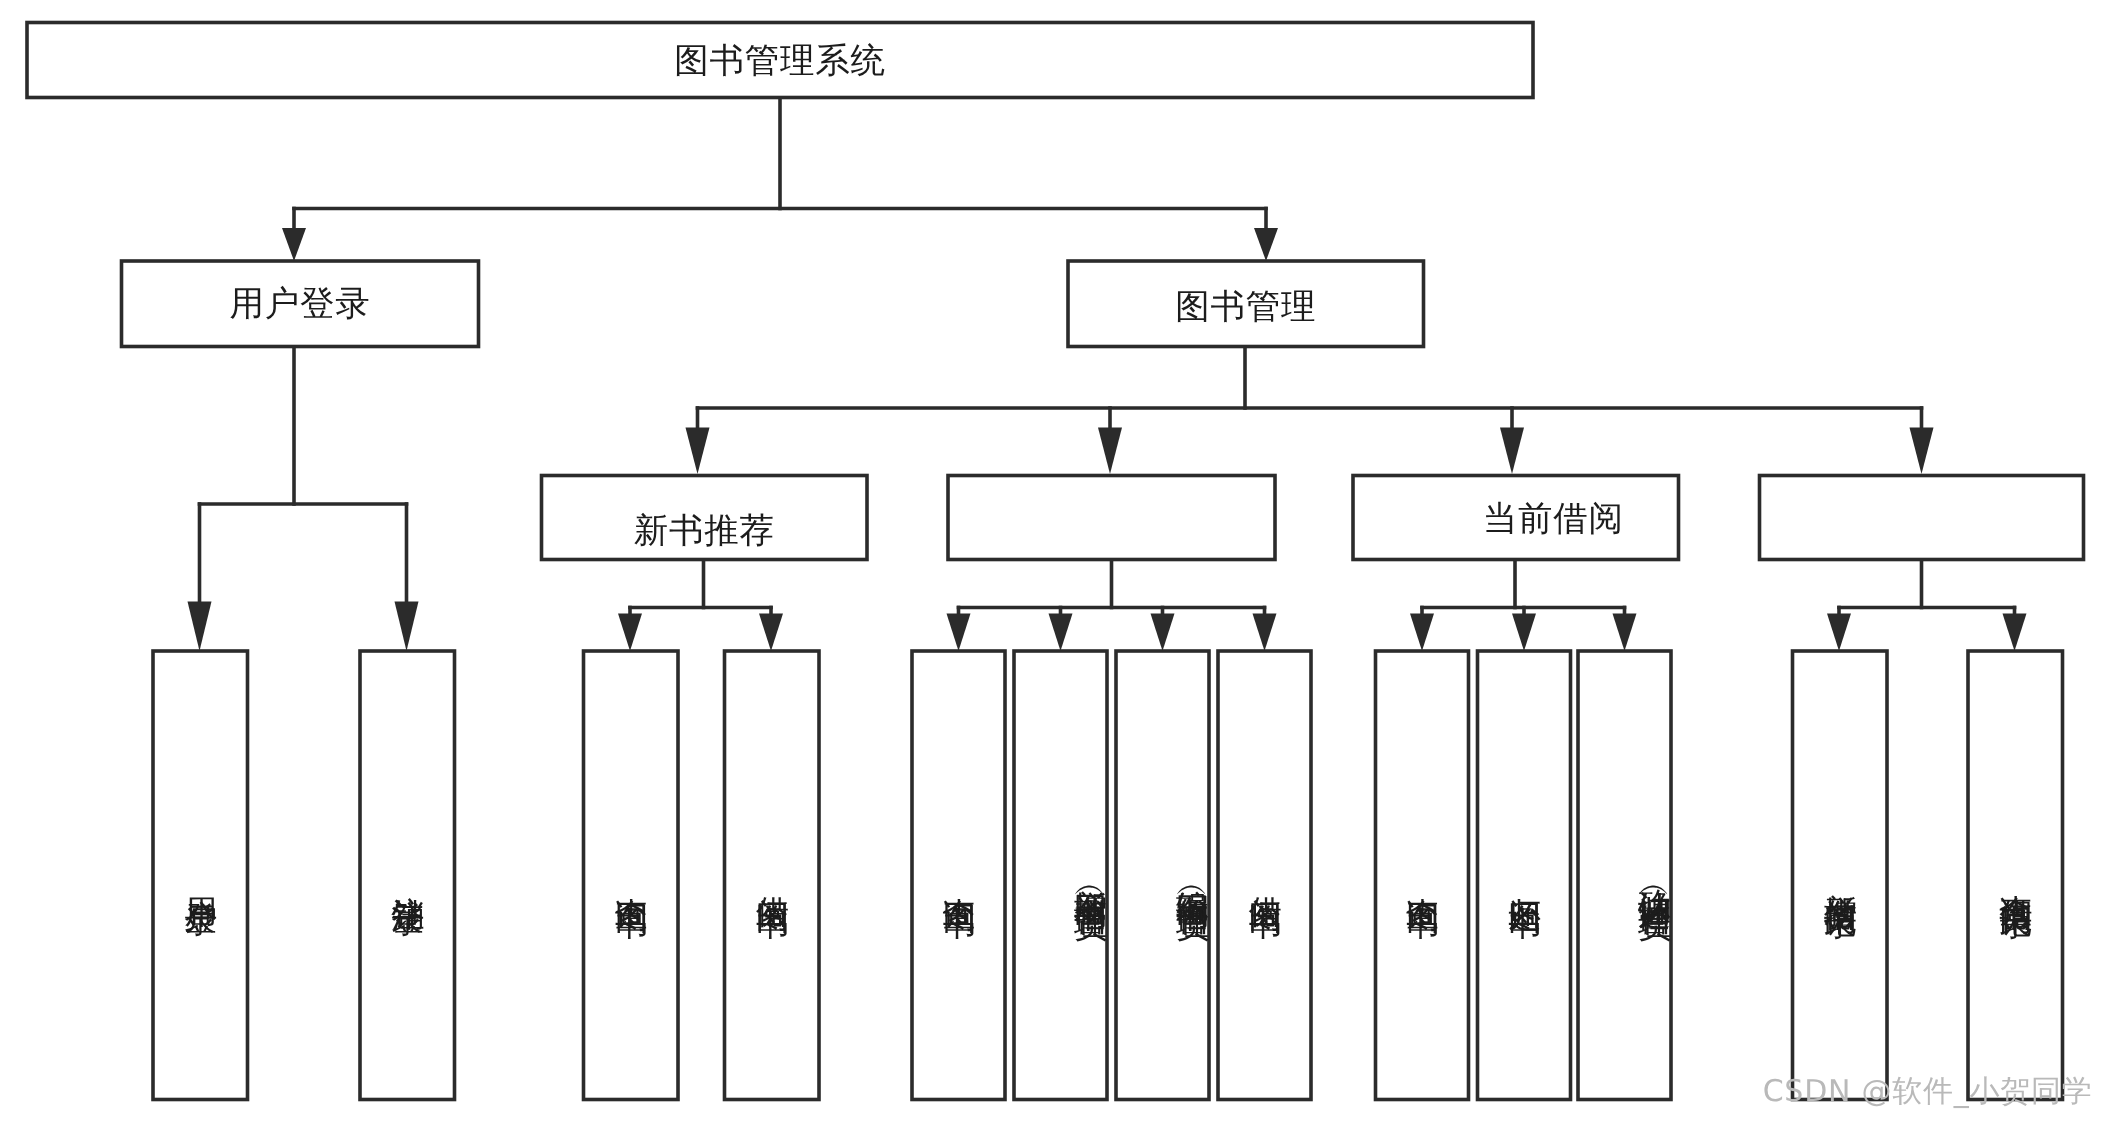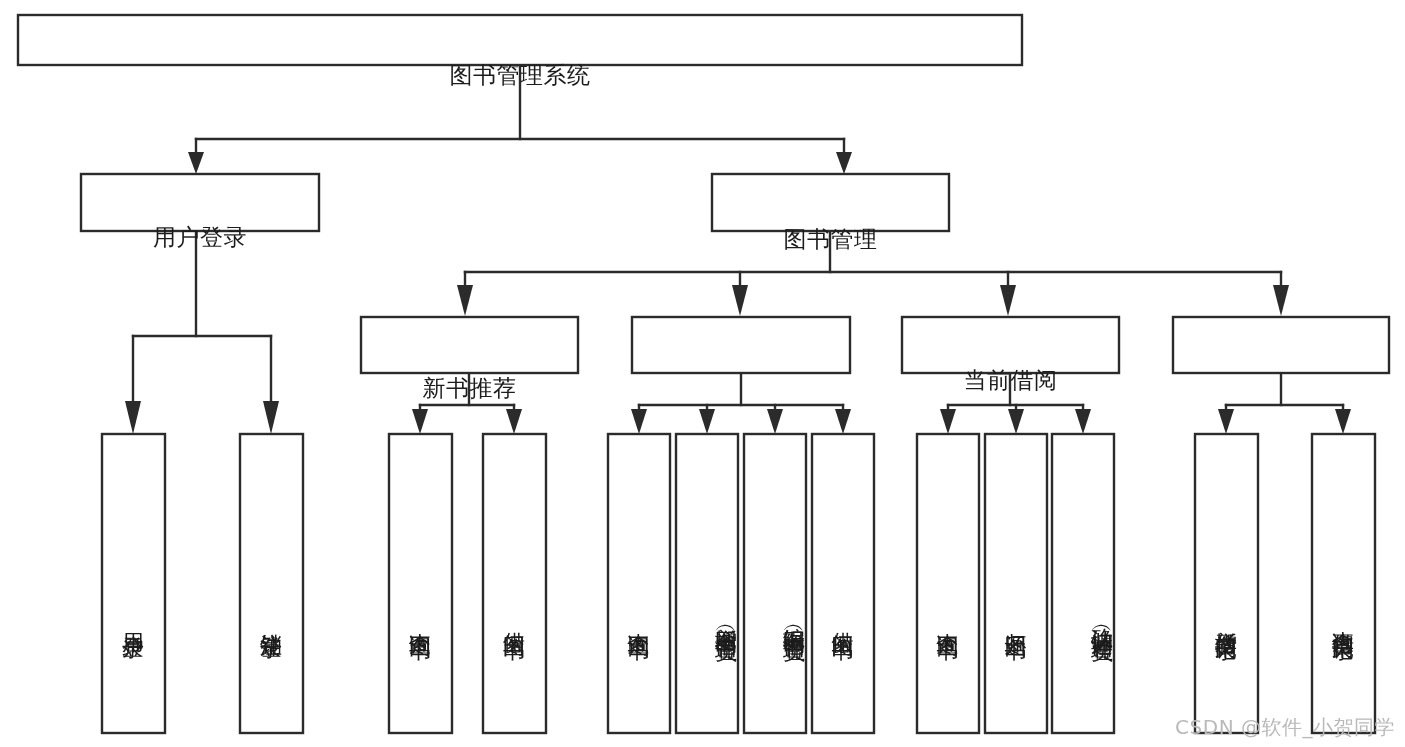--- a/index.html
+++ b/index.html
@@ -45,21 +45,20 @@
     position: absolute;
     display: flex;
     align-items: center;
     justify-content: center;
     color: #1c1c1c;
     font-family: "DejaVu Sans", "Liberation Sans", sans-serif;
     letter-spacing: 0.5px;
     white-space: nowrap;
     pointer-events: none;
     text-align: center;
-    margin-top: 35px;
   }
   .label-h {
     font-size: 23px;
   }
   .label-v {
     writing-mode: vertical-rl;
     text-orientation: upright;
     font-size: 22px;
     line-height: 1.05;
     letter-spacing: 2px;
@@ -185,21 +184,21 @@
     <rect class="node-box" x="1195" y="434" width="63" height="299"></rect>
     <rect class="node-box" x="1312" y="434" width="63" height="299"></rect>
   </svg>
 
   <div class="node-label label-h" style="left:18px; top:15px; width:1004px; height:50px;">图书管理系统</div>
 
   <div class="node-label label-h" style="left:81px; top:174px; width:238px; height:57px;">用户登录</div>
   <div class="node-label label-h" style="left:712px; top:174px; width:237px; height:60px;">图书管理</div>
 
   <div class="node-label label-h" style="left:361px; top:317px; width:217px; height:72px;">新书推荐</div>
-  <div class="node-label label-h" style="left:902px; top:317px; width:217px; height:56px;">当前借阅</div>
+  <div class="node-label label-h" style="left:902px; top:317px; width:217px; height:56px;padding-left:25px;">当前借阅</div>
 
   <div class="node-label label-v" style="left:102px; top:434px; width:63px; height:299px;">用户登录</div>
   <div class="node-label label-v" style="left:240px; top:434px; width:63px; height:299px;">注销登录</div>
 
   <div class="node-label label-v" style="left:389px; top:434px; width:63px; height:299px;">查询图书</div>
   <div class="node-label label-v" style="left:483px; top:434px; width:63px; height:299px;">借阅图书</div>
 
   <div class="node-label label-v" style="left:608px; top:434px; width:62px; height:299px;">查询图书</div>
   <div class="node-label label-v" style="left:676px; top:434px; width:62px; height:299px; align-items:flex-start;">新增图书（管理员）</div>
   <div class="node-label label-v" style="left:744px; top:434px; width:62px; height:299px; align-items:flex-start;">编辑图书（管理员）</div>

